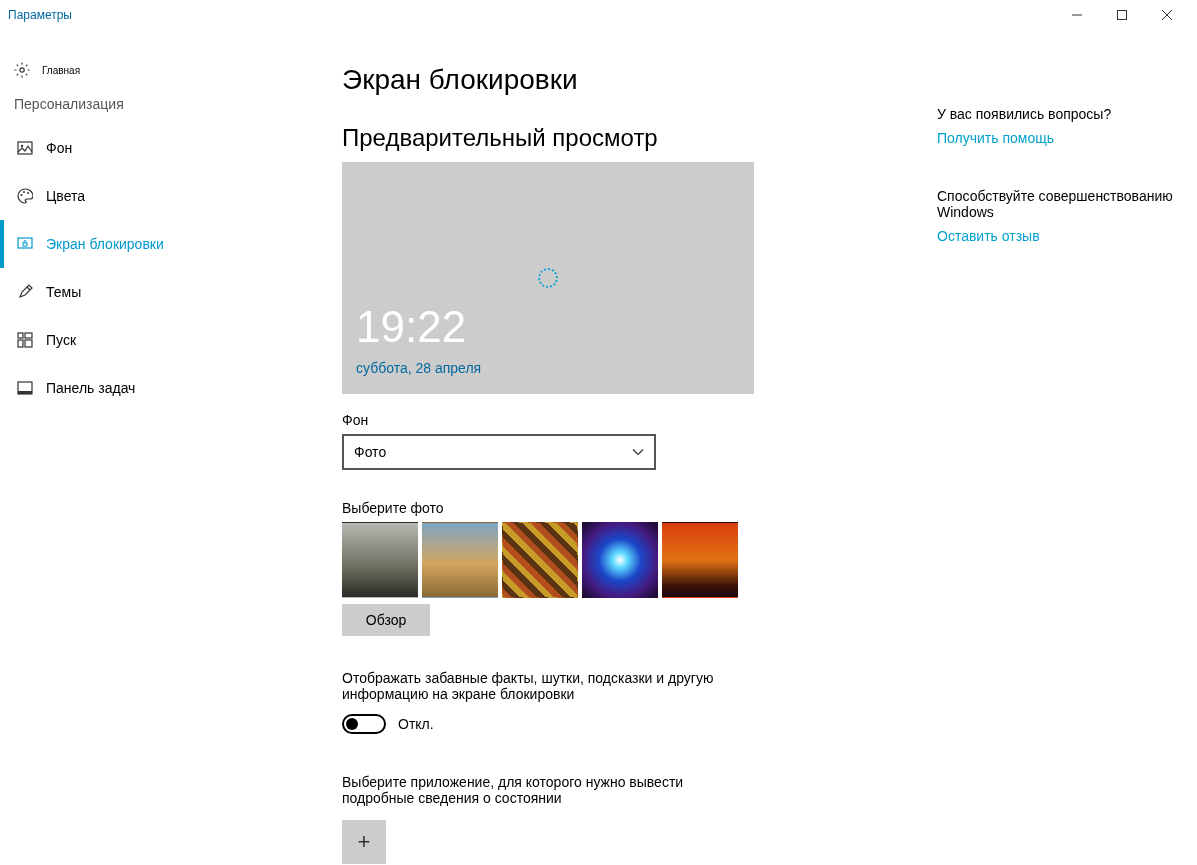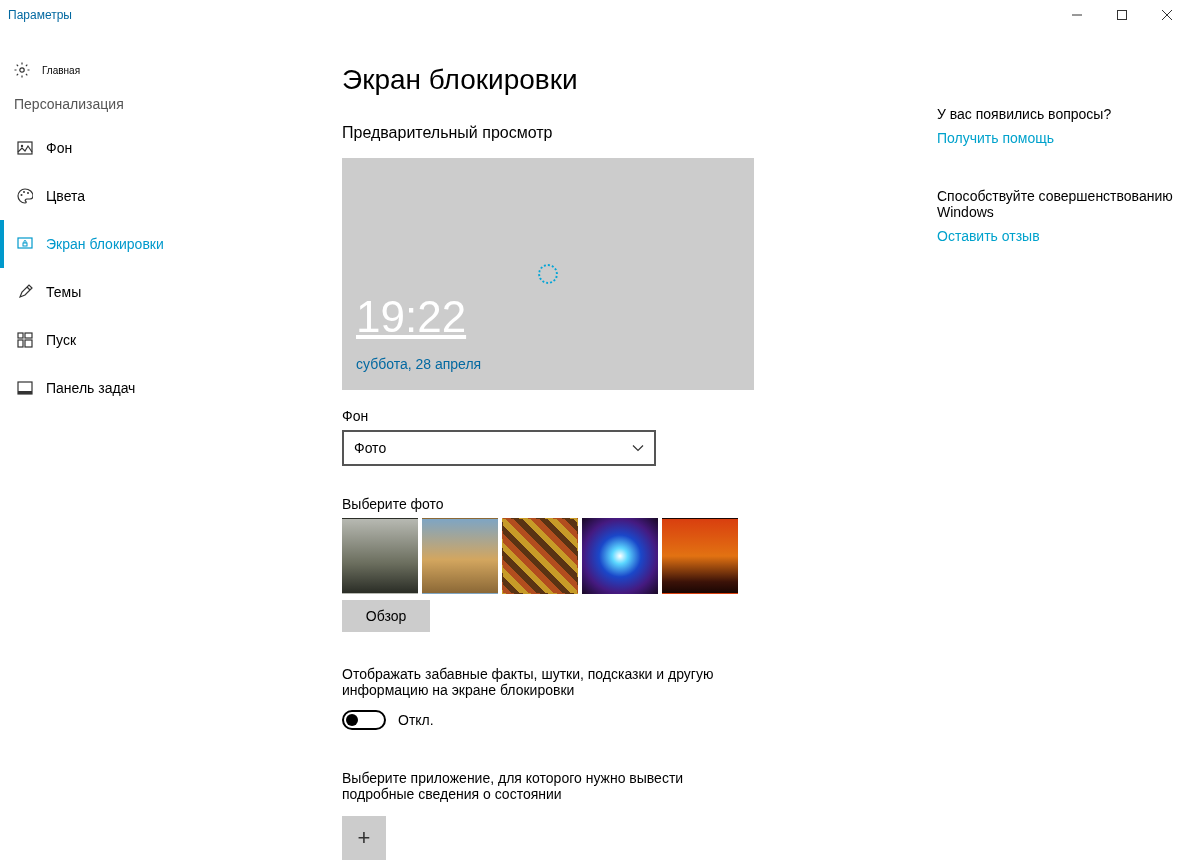--- a/index.html
+++ b/index.html
@@ -74,39 +74,39 @@
 .main {
   flex: 1;
   padding: 34px 0 0 32px;
   overflow-y: auto;
 }
 .page-title {
   font-size: 28px; font-weight: 400;
   margin-bottom: 28px;
 }
 .section-h {
-  font-size: 16px; font-weight: 400;
-  margin-bottom: 16px;
+  font-size: 24px; font-weight: 400;
+  margin-bottom: 10px;
 }
 .preview-box {
   width: 412px; height: 232px;
   background: #ccc;
   position: relative;
   margin-bottom: 18px;
 }
 .spinner {
   position: absolute; top: 50%; left: 50%;
   transform: translate(-50%,-50%);
   width: 20px; height: 20px;
   border: 2px dotted #06a5d6;
   border-radius: 50%;
 }
 .preview-time {
-  position: absolute; left: 14px; bottom: 48px;
-  color: #fff; font-size: 44px; font-weight: 300; text-decoration: underline;
+  position: absolute; left: 14px; bottom: 42px;
+  color: #fff; font-size: 44px; font-weight: 300;
 }
 .preview-date {
   position: absolute; left: 14px; bottom: 18px;
   color: #0369a1; font-size: 14px;
 }
 .field-label { font-size: 14px; margin-bottom: 6px; }
 .dropdown {
   width: 314px; height: 32px;
   border: 2px solid #555;
   display: flex; align-items: center; justify-content: space-between;

